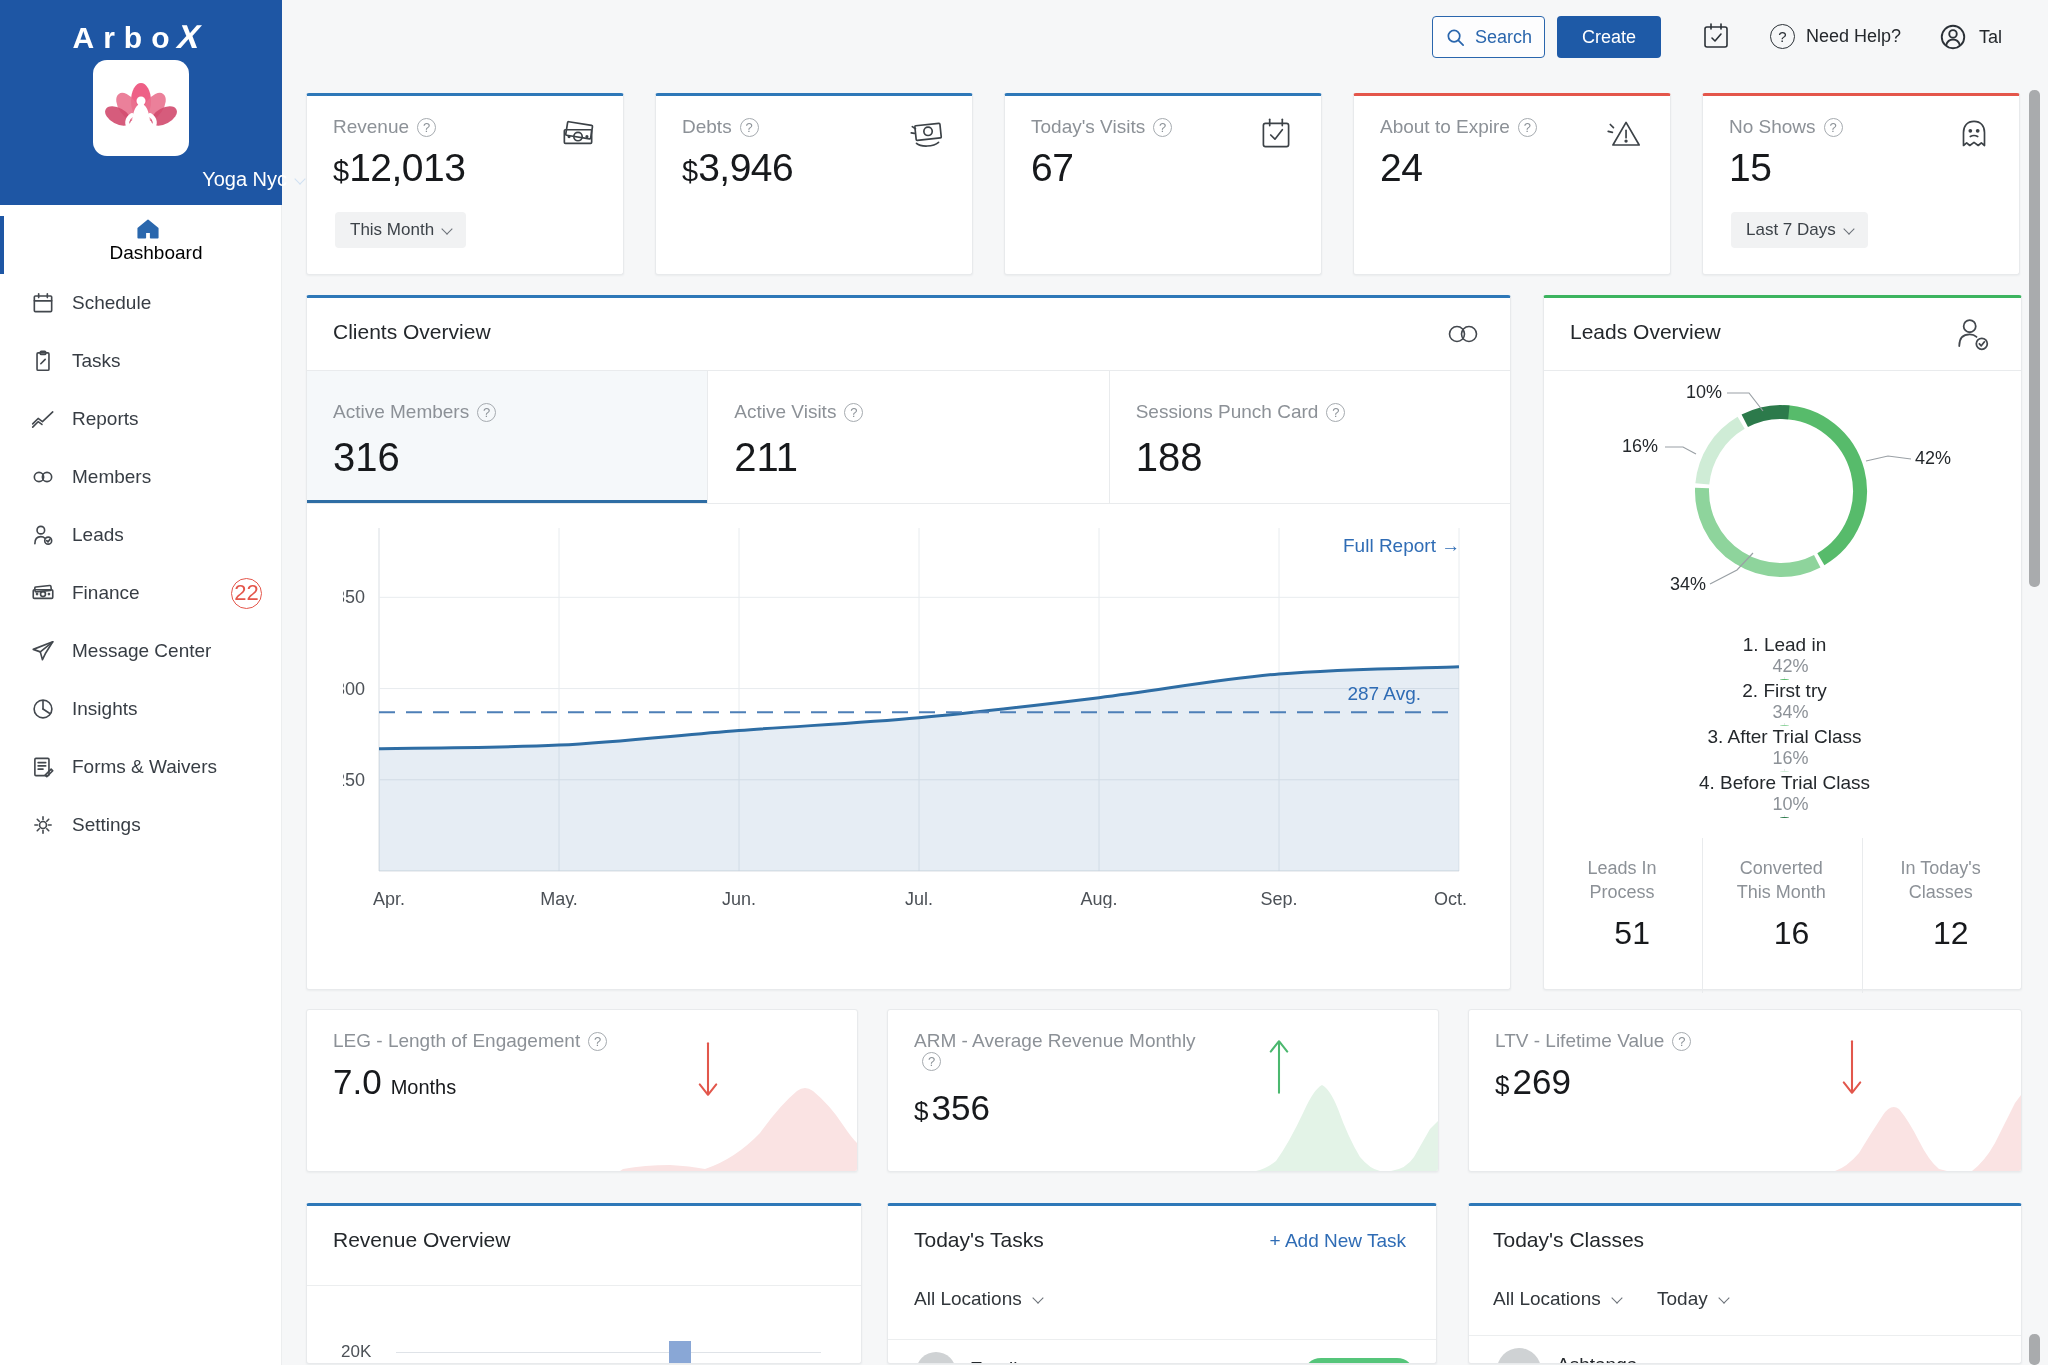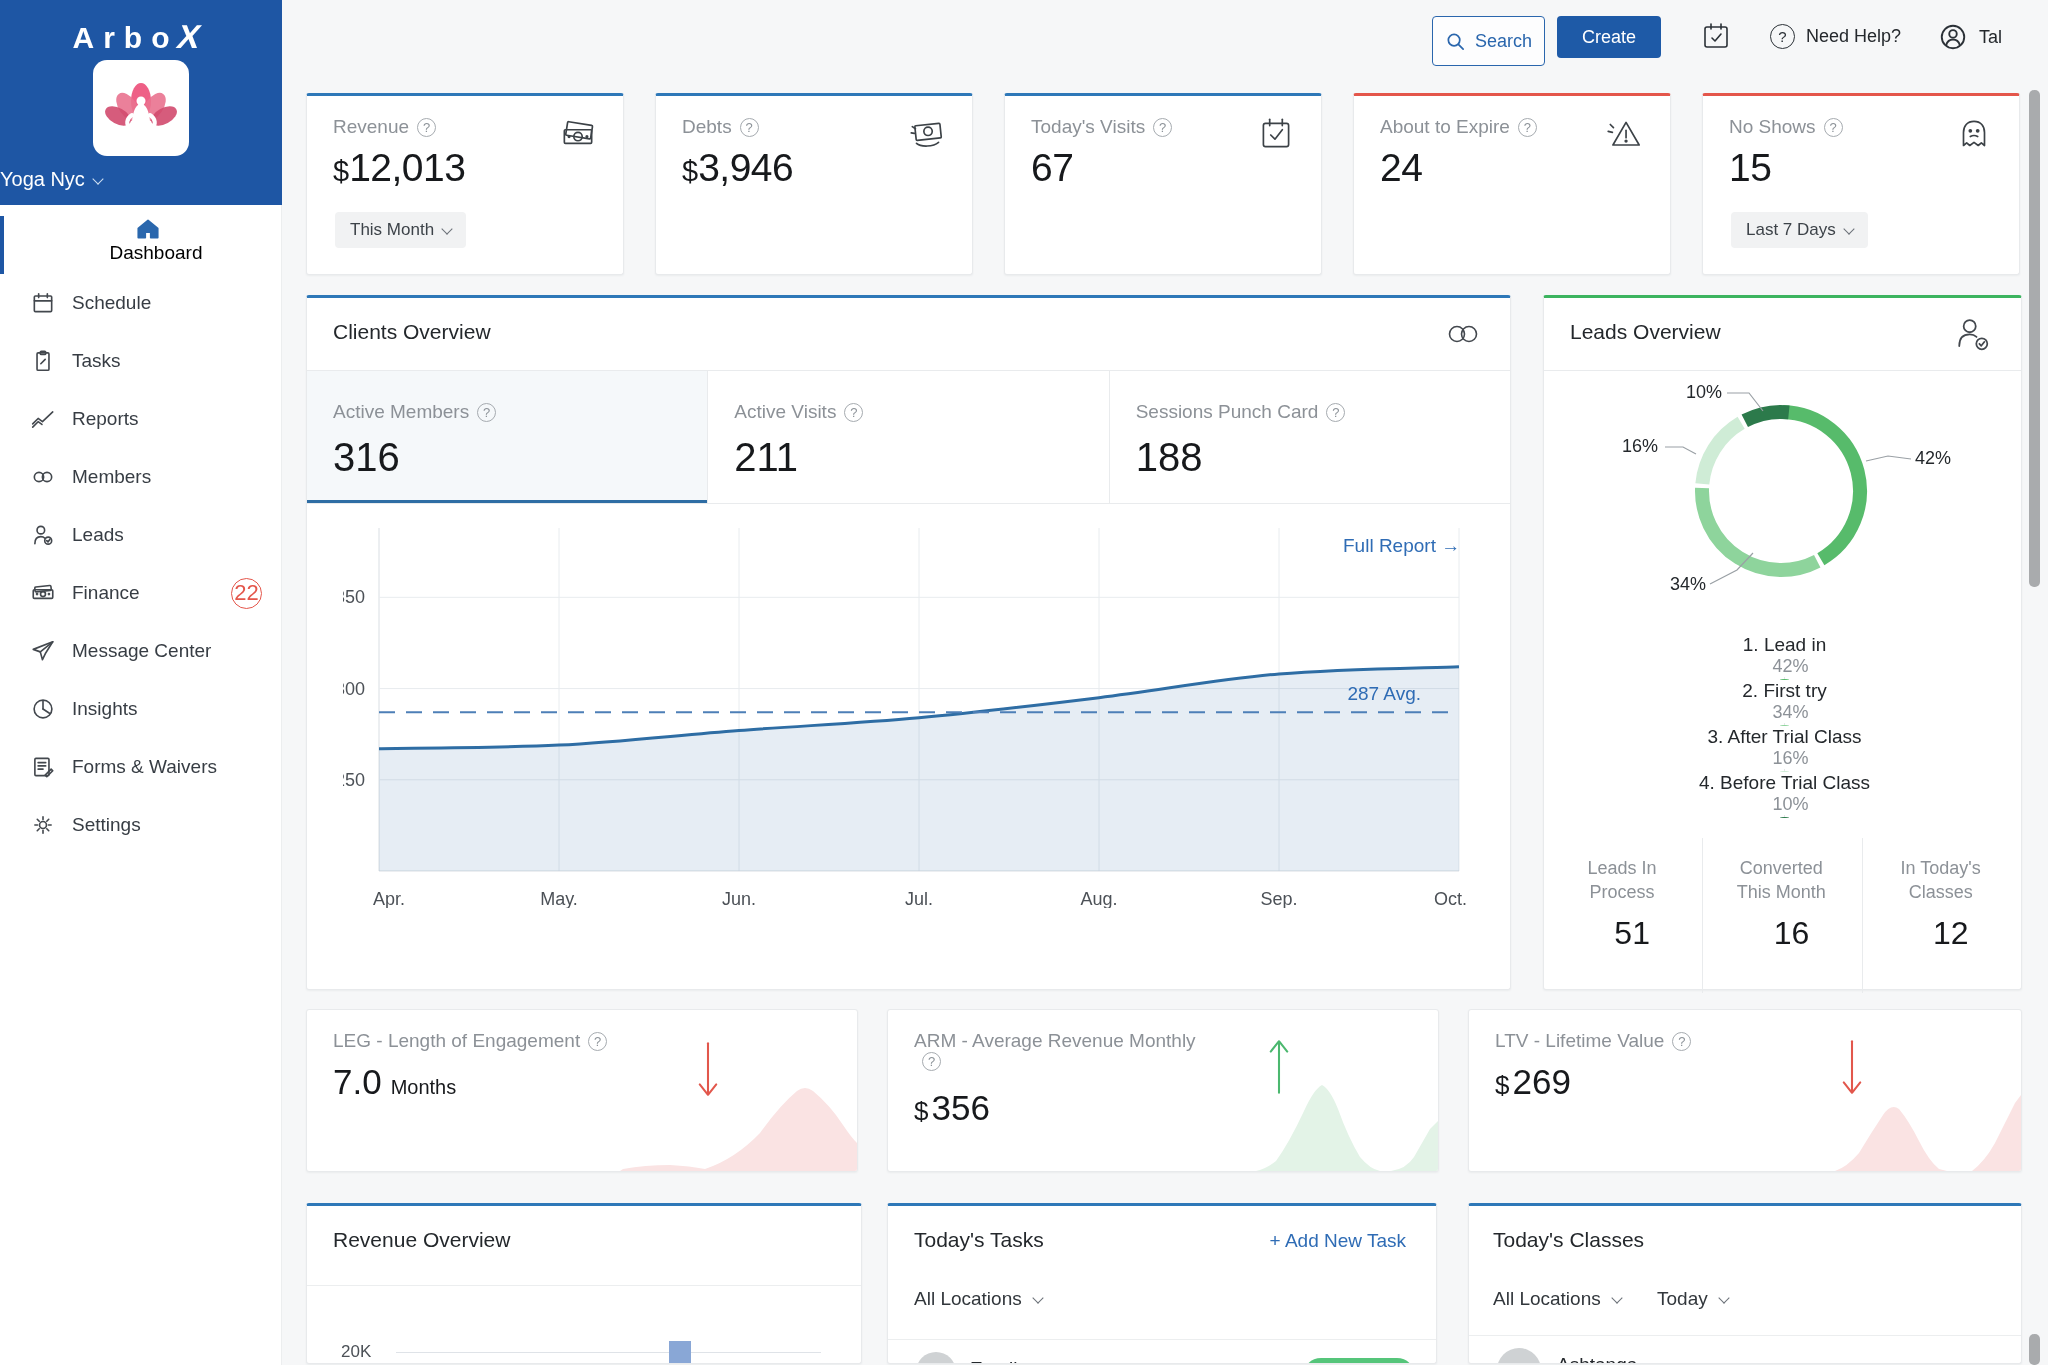--- a/index.html
+++ b/index.html
@@ -13,38 +13,38 @@
 
   
   .sidebar { position:absolute; left:0; top:0; width:282px; height:1365px; background:#fff;
              border-right:1px solid #eceeef; }
   .side-head { position:relative; width:282px; height:205px; background:#1e56a4; }
   .logo { position:absolute; left:0; top:18px; width:282px; text-align:center; color:#fff;
           font-size:30px; font-weight:bold; letter-spacing:9px; }
   .logo .lx { display:inline-block; transform:skewX(-14deg); font-size:33px; }
   .logo-tile { position:absolute; left:93px; top:60px; width:96px; height:96px; background:#fff;
                border-radius:14px; display:flex; align-items:center; justify-content:center; }
-  .account { position:absolute; left:0; top:168px; width:304px; text-align:left; color:#fff;
+  .account { position:absolute; left:0; top:168px; width:304px; text-align:right; color:#fff;
              font-size:20px; cursor:pointer; }
   .chev { display:inline-block; width:8px; height:8px; border-right:1.6px solid #6b7178;
           border-bottom:1.6px solid #6b7178; transform:rotate(45deg); margin-left:9px; margin-bottom:3px; }
   .chev.white { border-color:#cfe0f2; }
   .menu { position:absolute; top:216px; left:0; width:282px; }
   .mi { position:relative; height:58px; display:flex; align-items:center; padding-left:30px;
         color:#373d44; font-size:19px; cursor:pointer; }
   .mi svg { width:26px; height:26px; margin-right:16px; stroke:#43484e; fill:none;
             stroke-width:1.5; stroke-linecap:round; stroke-linejoin:round; }
   .mi.active { color:#000000;flex-direction:column; }
   .mi.active::before { content:""; position:absolute; left:0; top:0; width:4px; height:58px; background:#1e56a4; }
   .mi.active svg { stroke:#2a67ad; fill:#2a67ad; }
   .badge { position:absolute; right:20px; width:31px; height:31px; border:1.5px solid #e4564b;
            border-radius:50%; color:#e4564b; font-size:22px; display:flex; align-items:center; justify-content:center; }
 
   
-  .btn-search { position:absolute; left:1432px; top:16px; width:113px; height:50px; background:#fdfdfe;
+  .btn-search { position:absolute; left:1432px; top:16px; width:113px; height:42px; background:#fdfdfe;
                 border:1px solid #2a66ad; border-radius:4px; color:#2a66ad; font-size:18px;
                 display:flex; align-items:center; justify-content:center; gap:9px; cursor:pointer; }
   .btn-create { position:absolute; left:1557px; top:16px; width:104px; height:42px; background:#1e5aa7;
                 border:none; border-radius:4px; color:#fff; font-size:18px; cursor:pointer; }
   .top-ico { position:absolute; cursor:pointer; }
   .top-ico svg { stroke:#2b3137; fill:none; stroke-width:1.6; stroke-linecap:round; stroke-linejoin:round; }
   .help { position:absolute; left:1770px; top:24px; display:flex; align-items:center; gap:11px;
           font-size:18px; color:#24282c; cursor:pointer; }
   .qcirc { width:25px; height:25px; border:1.5px solid #2b3137; border-radius:50%; display:flex;
            align-items:center; justify-content:center; font-size:15px; color:#2b3137; }

